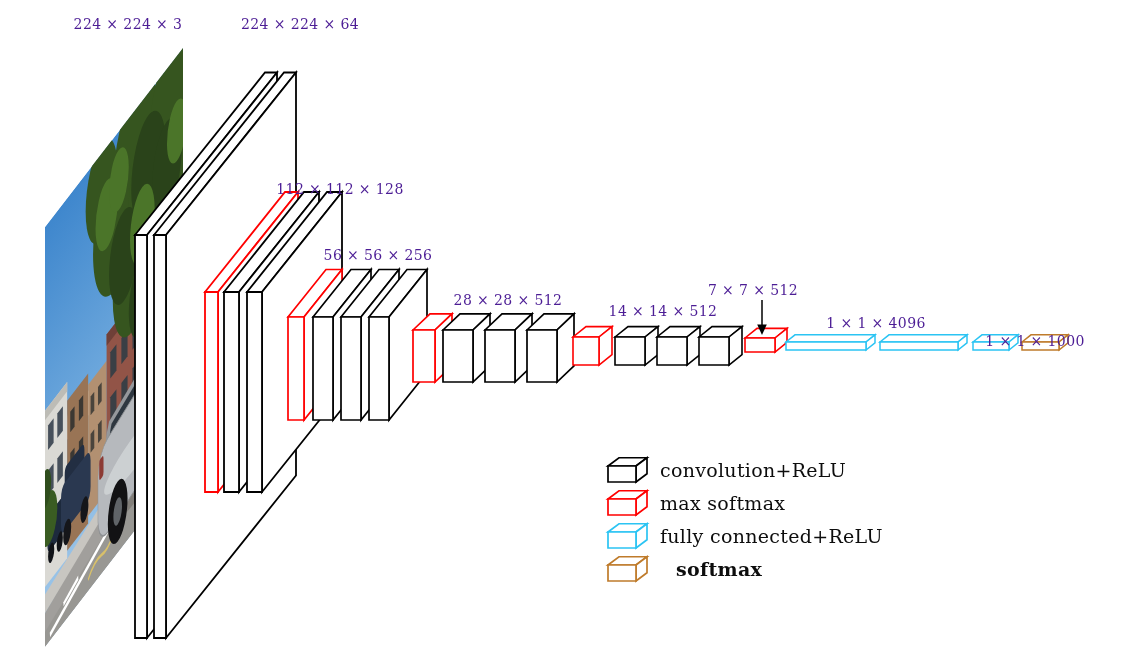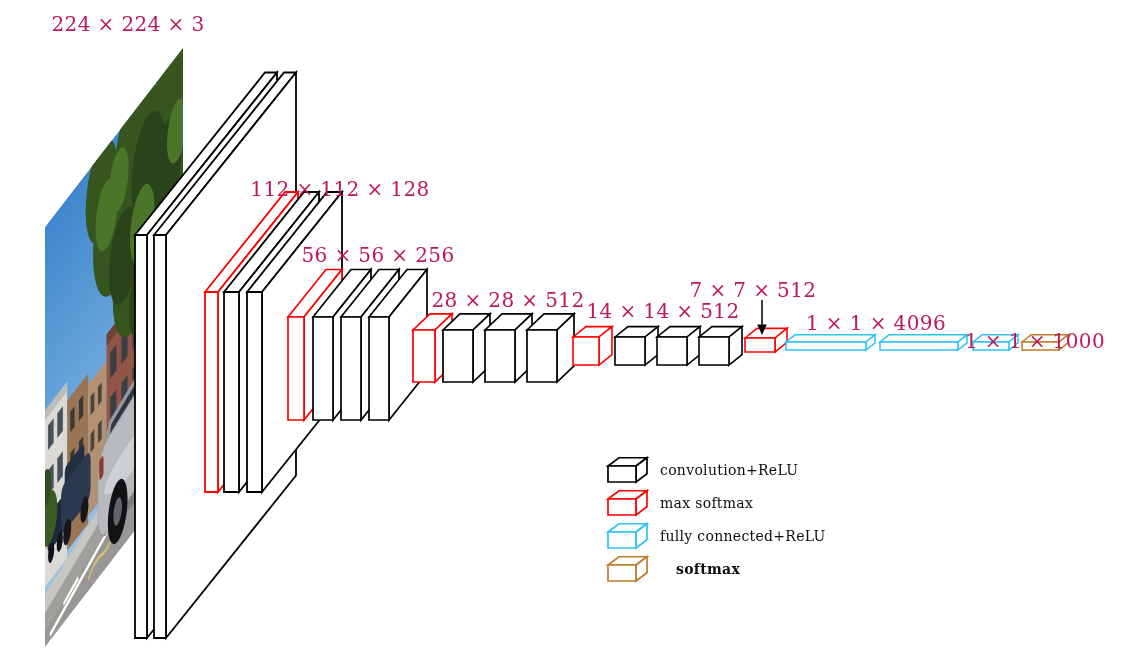--- a/index.html
+++ b/index.html
@@ -1,22 +1,22 @@
 <!DOCTYPE html>
 <html><head>
 <meta charset="utf-8">
 <style>
   html,body{margin:0;padding:0;background:#ffffff;}
   #stage{position:relative;width:1134px;height:665px;background:#ffffff;overflow:hidden;
          font-family:"DejaVu Serif",serif;}
   #net-svg{position:absolute;left:0;top:0;}
   .dim-label{position:absolute;transform:translate(-50%,-50%);white-space:nowrap;
-             font-size:20px;color:#be185d;letter-spacing:0.4px;}
+             font-size:14px;color:#4c1d95;letter-spacing:0.4px;}
   .legend-label{position:absolute;transform:translateY(-50%);white-space:nowrap;
-                font-size:14px;color:#0d0d0d;letter-spacing:0.3px;}
+                font-size:19px;color:#0d0d0d;letter-spacing:0.3px;}
 </style>
 </head>
 <body>
 
 <div id="stage">
 
   <svg id="net-svg" width="1134" height="665" viewBox="0 0 1134 665">
     <defs>
       <linearGradient id="skyGrad" x1="0" y1="0" x2="0" y2="1">
         <stop offset="0" stop-color="#3f87cd"></stop>
@@ -232,20 +232,21 @@
         <polygon points="608,532 619,523.75 647,523.75 636,532" fill="#ffffff" stroke="#2bc4f3" stroke-width="1.7" stroke-linejoin="miter"></polygon>
         <polygon points="636,532 647,523.75 647,539.75 636,548" fill="#ffffff" stroke="#2bc4f3" stroke-width="1.7" stroke-linejoin="miter"></polygon>
         <polygon points="608,532 636,532 636,548 608,548" fill="#ffffff" stroke="#2bc4f3" stroke-width="1.7" stroke-linejoin="miter"></polygon>
         <polygon points="608,565 619,556.75 647,556.75 636,565" fill="#ffffff" stroke="#bf7b2b" stroke-width="1.7" stroke-linejoin="miter"></polygon>
         <polygon points="636,565 647,556.75 647,572.75 636,581" fill="#ffffff" stroke="#bf7b2b" stroke-width="1.7" stroke-linejoin="miter"></polygon>
         <polygon points="608,565 636,565 636,581 608,581" fill="#ffffff" stroke="#bf7b2b" stroke-width="1.7" stroke-linejoin="miter"></polygon>
       </g>
   </svg>
 
   <div class="dim-label" style="left:128px;top:24px;">224 × 224 × 3</div>
+  <div class="dim-label" style="left:300px;top:24px;">224 × 224 × 64</div>
   <div class="dim-label" style="left:340px;top:189px;">112 × 112 × 128</div>
   <div class="dim-label" style="left:378px;top:255px;">56 × 56 × 256</div>
   <div class="dim-label" style="left:508px;top:300px;">28 × 28 × 512</div>
   <div class="dim-label" style="left:663px;top:311px;">14 × 14 × 512</div>
   <div class="dim-label" style="left:753px;top:290px;">7 × 7 × 512</div>
   <div class="dim-label" style="left:876px;top:323px;">1 × 1 × 4096</div>
   <div class="dim-label" style="left:1035px;top:341px;">1 × 1 × 1000</div>
 
   <div class="legend-label" style="left:660px;top:470px;">convolution+ReLU</div>
   <div class="legend-label" style="left:660px;top:503px;">max softmax</div>

